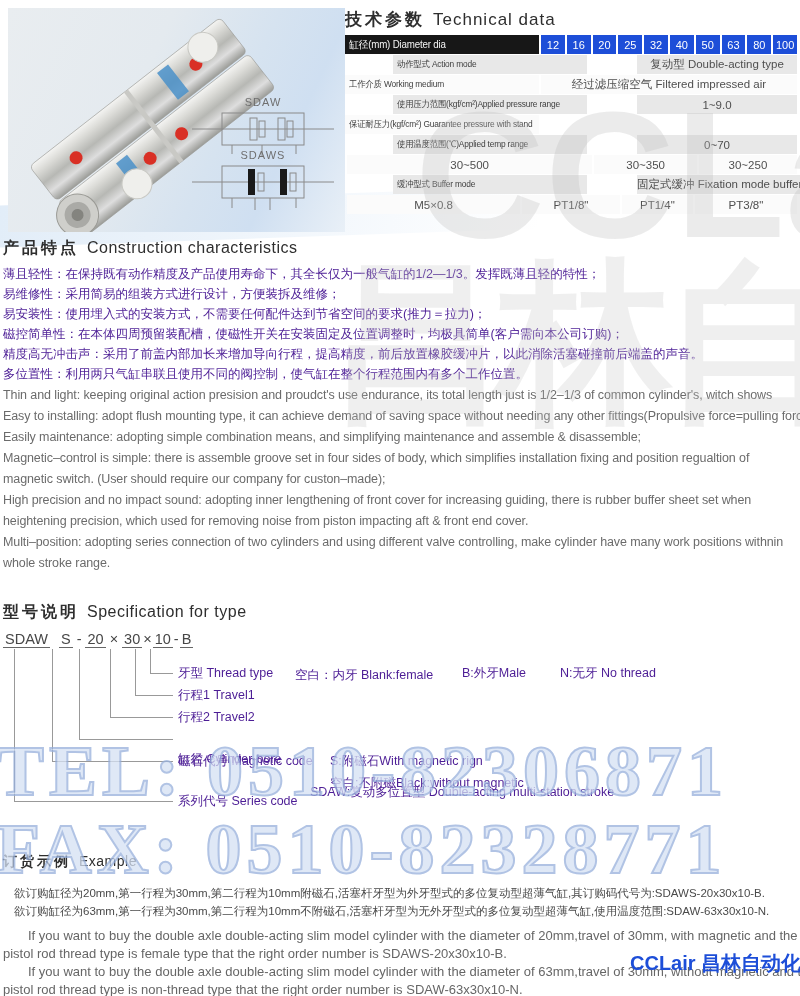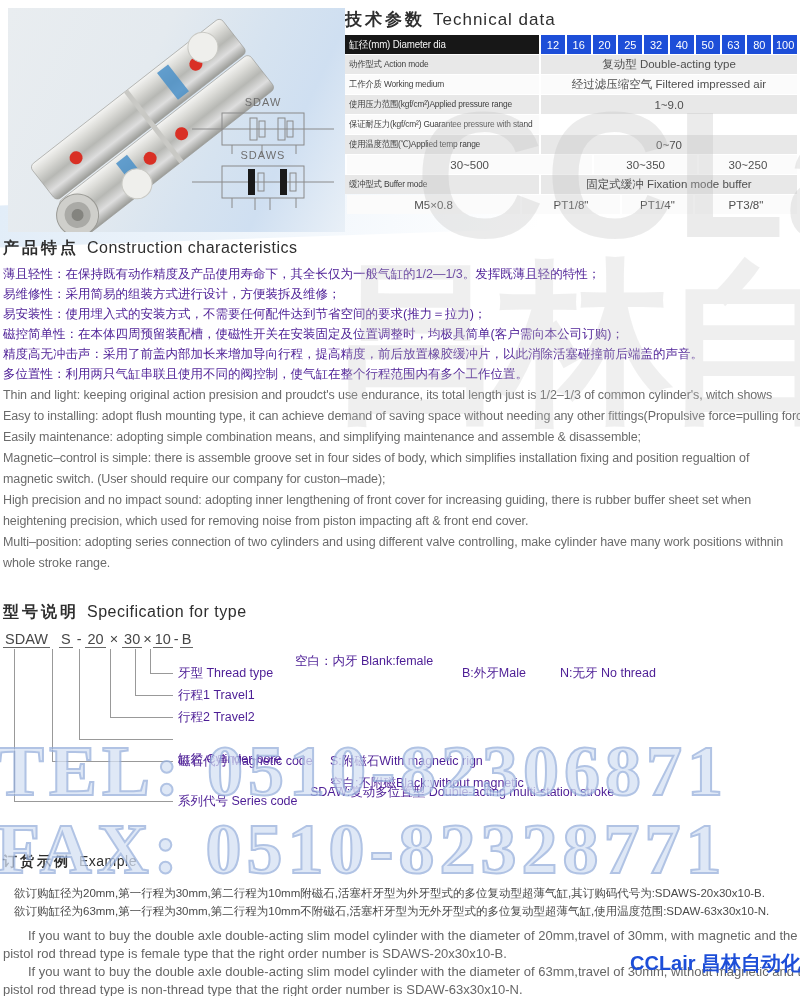--- a/index.html
+++ b/index.html
@@ -27,21 +27,21 @@
   .tech-title .zh{font-weight:bold;letter-spacing:3px;}
   .tech-title .en{margin-left:8px;letter-spacing:1px;}
   .ttable{left:345px;top:35px;width:452px;z-index:2;}
   .trow{display:flex;height:19px;margin-bottom:1px;}
   .tlabel{width:190px;flex:none;display:flex;align-items:center;padding-left:4px;font-size:9px;color:#3e3e3e;overflow:hidden;}
   .tlabel>span{display:inline-block;transform:scaleX(0.93);transform-origin:left center;white-space:nowrap;letter-spacing:-0.2px;}
   .tvals{flex:1;display:flex;gap:2px;margin-left:2px;}
   .tcell{flex:1;display:flex;align-items:center;justify-content:center;font-size:11.5px;color:#4f4f4f;white-space:nowrap;overflow:hidden;}
   .hd .tlabel{background:#171717;color:#f5f5f5;font-size:10.5px;text-align:center;}
   .hd .tcell{background:#1d4ed8;color:#ffffff;font-size:11px;}
-  .odd .tlabel,.odd .tcell{background:#e8e8e8;}
+  .odd .tlabel,.odd .tcell{background:#e8e8e8;margin-left:48px;}
   .even .tlabel,.even .tcell{background:#fbfbfb;}
   .sp1{flex:5.5;} .sp2{flex:2.3;} .sp3{flex:2.2;}
   .ad1{flex:3.9;} .ad2{flex:2.2;} .ad3{flex:1.6;} .ad4{flex:2.3;}
 
   
   .sec-h{font-size:16px;color:#2e2e2e;white-space:nowrap;z-index:2;}
   .sec-h .zh{font-weight:bold;letter-spacing:3px;}
   .sec-h .en{margin-left:8px;letter-spacing:0.5px;}
 
   
@@ -254,21 +254,21 @@
 </div>
 
 <div class="abs conn" style="left:150px;top:649px;width:22px;height:24px;"></div>
 <div class="abs conn" style="left:135px;top:649px;width:37px;height:46px;"></div>
 <div class="abs conn" style="left:110px;top:649px;width:62px;height:68px;"></div>
 <div class="abs conn" style="left:79px;top:649px;width:93px;height:90px;"></div>
 <div class="abs conn" style="left:52px;top:649px;width:120px;height:112px;"></div>
 <div class="abs conn" style="left:14px;top:649px;width:158px;height:152px;"></div>
 
 <div class="abs spec-label" style="left:178px;top:665px;">牙型 Thread type</div>
-<div class="abs spec-label" style="left:295px;top:653px;text-align:center;">空白：内牙 Blank:female</div>
+<div class="abs spec-label" style="left:295px;top:667px;text-align:center;">空白：内牙 Blank:female</div>
 <div class="abs spec-label" style="left:462px;top:665px;">B:外牙Male</div>
 <div class="abs spec-label" style="left:560px;top:665px;">N:无牙 No thread</div>
 <div class="abs spec-label" style="left:178px;top:687px;">行程1 Travel1</div>
 <div class="abs spec-label" style="left:178px;top:709px;">行程2 Travel2</div>
 <div class="abs spec-label" style="left:178px;top:731px;margin-top:20px;">缸径 Cylinder-bore</div>
 <div class="abs spec-label" style="left:178px;top:753px;">磁石代号 Magnetic code</div>
 <div class="abs spec-label" style="left:330px;top:753px;">S:附磁石With magnetic rign</div>
 <div class="abs spec-label" style="left:330px;top:775px;">空白:不附磁Black:without magnetic</div>
 <div class="abs spec-label" style="left:178px;top:793px;">系列代号 Series code</div>
 <div class="abs spec-label" style="left:310px;top:784px;">SDAW:复动多位置型 Double-acting multi-station stroke</div>

